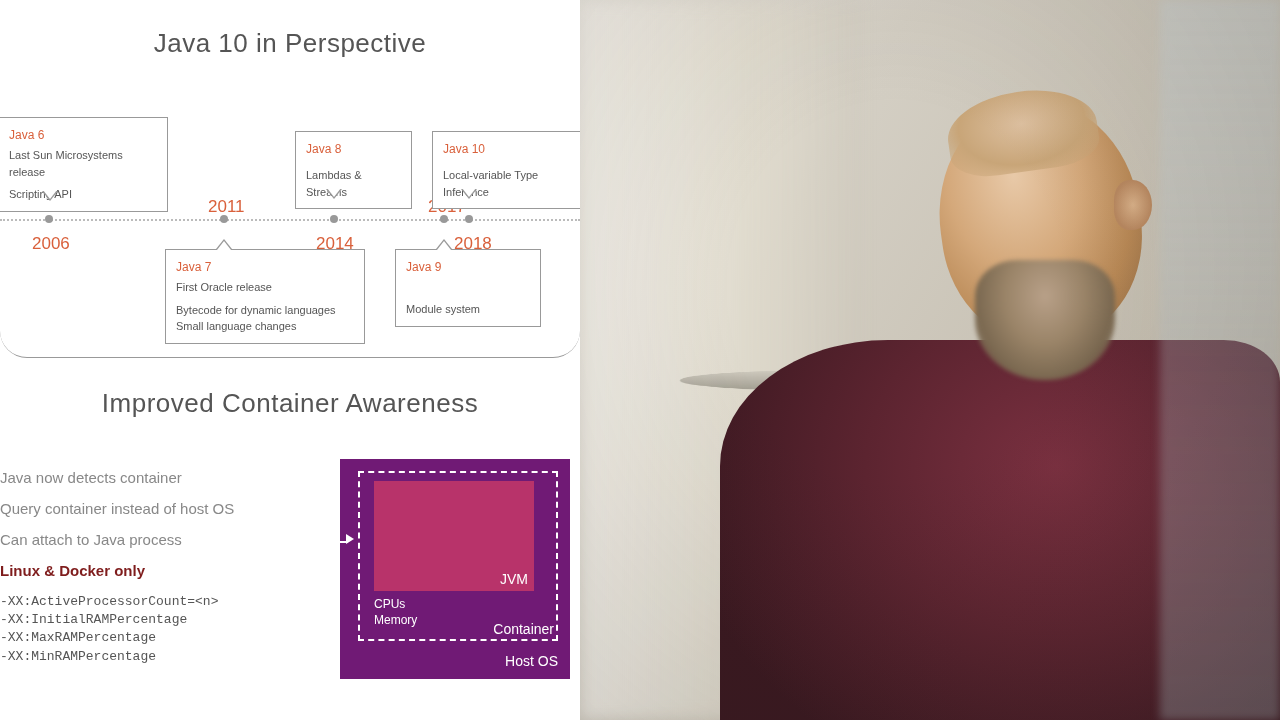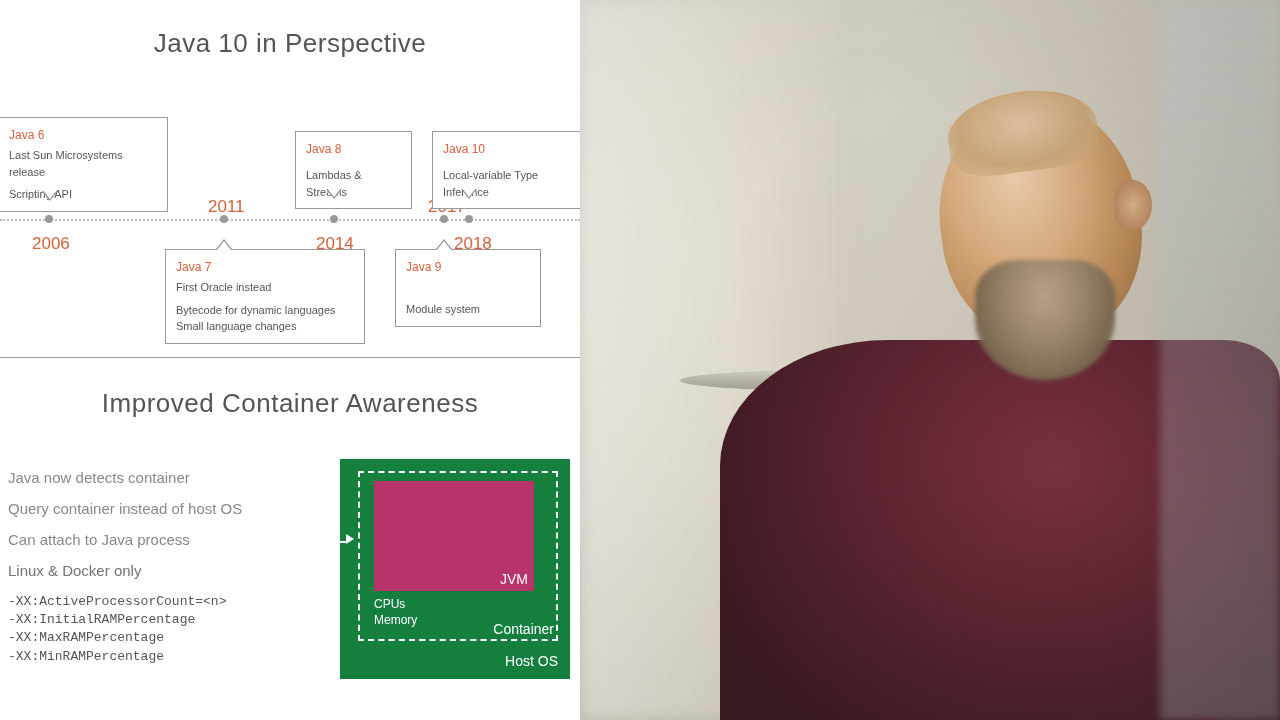--- a/index.html
+++ b/index.html
@@ -1,39 +1,39 @@
 <!DOCTYPE html>
 <html><head>
 <meta charset="utf-8">
 <style>
 * { margin: 0; padding: 0; box-sizing: border-box; }
 body { font-family: -apple-system, BlinkMacSystemFont, "Segoe UI", Arial, sans-serif; width: 1280px; height: 720px; display: flex; overflow: hidden; background: #fff; }
 .left-panel { width: 580px; height: 720px; display: flex; flex-direction: column; }
-.slide { background: #fff; position: relative; }
+.slide { background: #fff; position: relative; border-radius: 27px; }
 .slide-top { height: 358px; border-bottom: 1px solid #999; overflow: hidden; }
 .slide-bottom { flex: 1; padding-top: 30px; }
 .title { font-size: 26px; font-weight: 300; color: #555; text-align: center; margin-top: 28px; letter-spacing: 0.5px; }
 .title2 { font-size: 26px; font-weight: 300; color: #555; text-align: center; letter-spacing: 0.5px; margin-bottom: 40px; }
 .timeline-area { position: relative; height: 260px; margin-top: 30px; }
 .dotted-line { position: absolute; top: 130px; left: 0; right: 0; border-top: 2px dotted #bbb; }
 .dot { position: absolute; width: 8px; height: 8px; background: #999; border-radius: 50%; top: 126px; }
 .year-label { position: absolute; font-size: 17px; color: #d9603b; font-weight: 500; }
 .box { position: absolute; border: 1px solid #999; background: #fff; padding: 8px 10px; font-size: 11px; color: #555; line-height: 1.5; }
 .box .bt { color: #d9603b; font-weight: 500; font-size: 12px; margin-bottom: 3px; }
 .pointer-up { position: absolute; width: 0; height: 0; border-left: 8px solid transparent; border-right: 8px solid transparent; border-top: 10px solid #999; }
 .pointer-up::after { content: ''; position: absolute; top: -11px; left: -7px; width: 0; height: 0; border-left: 7px solid transparent; border-right: 7px solid transparent; border-top: 9px solid #fff; }
 .pointer-down { position: absolute; width: 0; height: 0; border-left: 8px solid transparent; border-right: 8px solid transparent; border-bottom: 10px solid #999; }
 .pointer-down::after { content: ''; position: absolute; top: 2px; left: -7px; width: 0; height: 0; border-left: 7px solid transparent; border-right: 7px solid transparent; border-bottom: 9px solid #fff; }
 .bottom-content { display: flex; padding: 0 10px 0 0; gap: 20px; }
-.bullets { flex: 1; padding-top: 10px; padding-left: 8px; }
+.bullets { flex: 1; padding-top: 10px; }
 .bullet { font-size: 15px; color: #888; margin-bottom: 14px; font-weight: 300; }
-.bullet.bold { color: #737373; font-weight: 400; }
+.bullet.bold { color: #7f1d1d; font-weight: 700; }
 .flags { }
 .flag { font-family: "Courier New", monospace; font-size: 13px; color: #555; line-height: 1.4; }
-.diagram { width: 230px; height: 220px; background: #15803d; position: relative; }
+.diagram { width: 230px; height: 220px; background: #701a75; position: relative; }
 .dash-box { position: absolute; top: 12px; left: 18px; right: 12px; bottom: 38px; border: 2px dashed #fff; }
 .jvm-box { position: absolute; top: 22px; left: 34px; width: 160px; height: 110px; background: #b8336a; }
 .jvm-label { position: absolute; right: 6px; bottom: 4px; color: #fff; font-size: 14px; font-weight: 300; }
 .cpus-label { position: absolute; left: 34px; top: 138px; color: #fff; font-size: 12px; font-weight: 500; line-height: 1.3; }
 .container-label { position: absolute; right: 16px; bottom: 42px; color: #fff; font-size: 14px; font-weight: 300; }
 .host-label { position: absolute; right: 12px; bottom: 10px; color: #fff; font-size: 14px; font-weight: 300; }
 .arrow { position: absolute; left: -18px; top: 70px; color: #fff; }
 .arrow-line { width: 26px; height: 2px; background: #fff; display: inline-block; }
 .arrow-head { width: 0; height: 0; border-top: 5px solid transparent; border-bottom: 5px solid transparent; border-left: 8px solid #fff; display: inline-block; vertical-align: middle; margin-left: -2px; }
 .right-panel { flex: 1; height: 720px; position: relative; overflow: hidden; background: linear-gradient(120deg, #e8e4dc 0%, #d4cfc4 30%, #b8b0a0 100%); }
@@ -74,21 +74,21 @@
       <div class="box" style="left:-2px; top:28px; width:170px">
         <div class="bt">Java 6</div>
         <div>Last Sun Microsystems release</div>
         <div style="height:6px"></div>
         <div>Scripting API</div>
       </div>
       <div class="pointer-up" style="left:42px; top:102px"></div>
 
       <div class="box" style="left:165px; top:160px; width:200px">
         <div class="bt">Java 7</div>
-        <div>First Oracle instead</div>
+        <div>First Oracle release</div>
         <div style="height:6px"></div>
         <div>Bytecode for dynamic languages</div>
         <div>Small language changes</div>
       </div>
       <div class="pointer-down" style="left:216px; top:150px"></div>
 
       <div class="box" style="left:295px; top:42px; width:117px">
         <div class="bt">Java 8</div>
         <div style="height:6px"></div>
         <div>Lambdas &amp; Streams</div>

